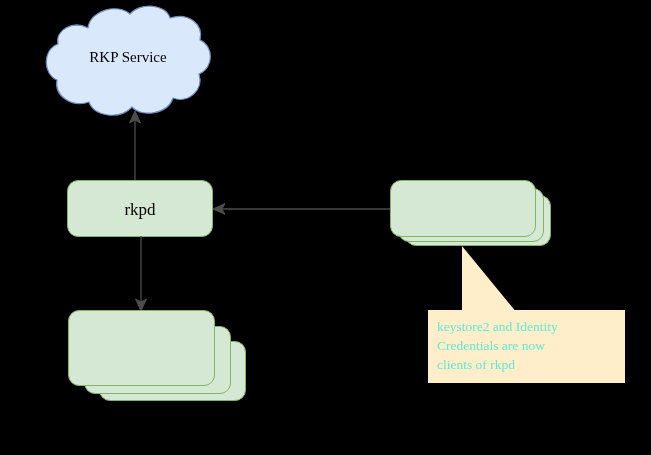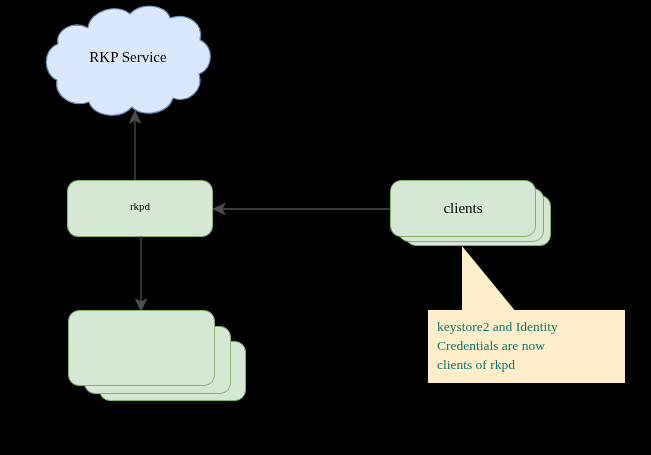--- a/index.html
+++ b/index.html
@@ -48,21 +48,21 @@
   #rkpd-box {
     left: 67px;
     top: 180px;
     width: 146px;
     height: 57px;
   }
   #rkpd-label {
     left: 67px;
     top: 199px;
     width: 146px;
-    font-size: 11px;
+    font-size: 17px;
   }
   
   #clients-stack {
     position: absolute;
     left: 390px;
     top: 180px;
     width: 160px;
     height: 66px;
   }
   #clients-back2 { left: 15px; top: 15px; width: 146px; height: 51px; }
@@ -99,21 +99,21 @@
     width: 197px;
     height: 73px;
     background: #ffeec9;
     box-sizing: border-box;
   }
   #callout-text {
     position: absolute;
     left: 437px;
     top: 317px;
     width: 184px;
-    color: #0f766e;
+    color: #5eead4;
     font-size: 13.5px;
     line-height: 1.42;
     text-align: left;
     white-space: pre-line;
   }
   #callout-tail {
     position: absolute;
     left: 455px;
     top: 243px;
     width: 70px;
@@ -153,21 +153,20 @@
   <svg class="conn" style="left:210px; top:196px; width:184px; height:26px;" viewBox="0 0 184 26" xmlns="http://www.w3.org/2000/svg">
     <line x1="180" y1="13" x2="12" y2="13" stroke="#4d4d4d" stroke-width="1.3"></line>
     <path d="M3 13 L15 18.5 L12 13 L15 7.5 Z" fill="#4d4d4d" stroke="#4d4d4d" stroke-width="1"></path>
   </svg>
 
   <div id="clients-stack">
     <div class="rbox" id="clients-back2"></div>
     <div class="rbox" id="clients-back1"></div>
     <div class="rbox" id="clients-front"></div>
   </div>
-  <div class="node-label" id="clients-label">clients</div>
 
   <svg class="conn" style="left:126px; top:234px; width:30px; height:80px;" viewBox="0 0 30 80" xmlns="http://www.w3.org/2000/svg">
     <line x1="15" y1="2" x2="15" y2="68" stroke="#4d4d4d" stroke-width="1.3"></line>
     <path d="M15 77 L20.5 65 L15 68 L9.5 65 Z" fill="#4d4d4d" stroke="#4d4d4d" stroke-width="1"></path>
   </svg>
 
   <div id="rpc-stack">
     <div class="rbox" id="rpc-back2"></div>
     <div class="rbox" id="rpc-back1"></div>
     <div class="rbox" id="rpc-front"></div>

